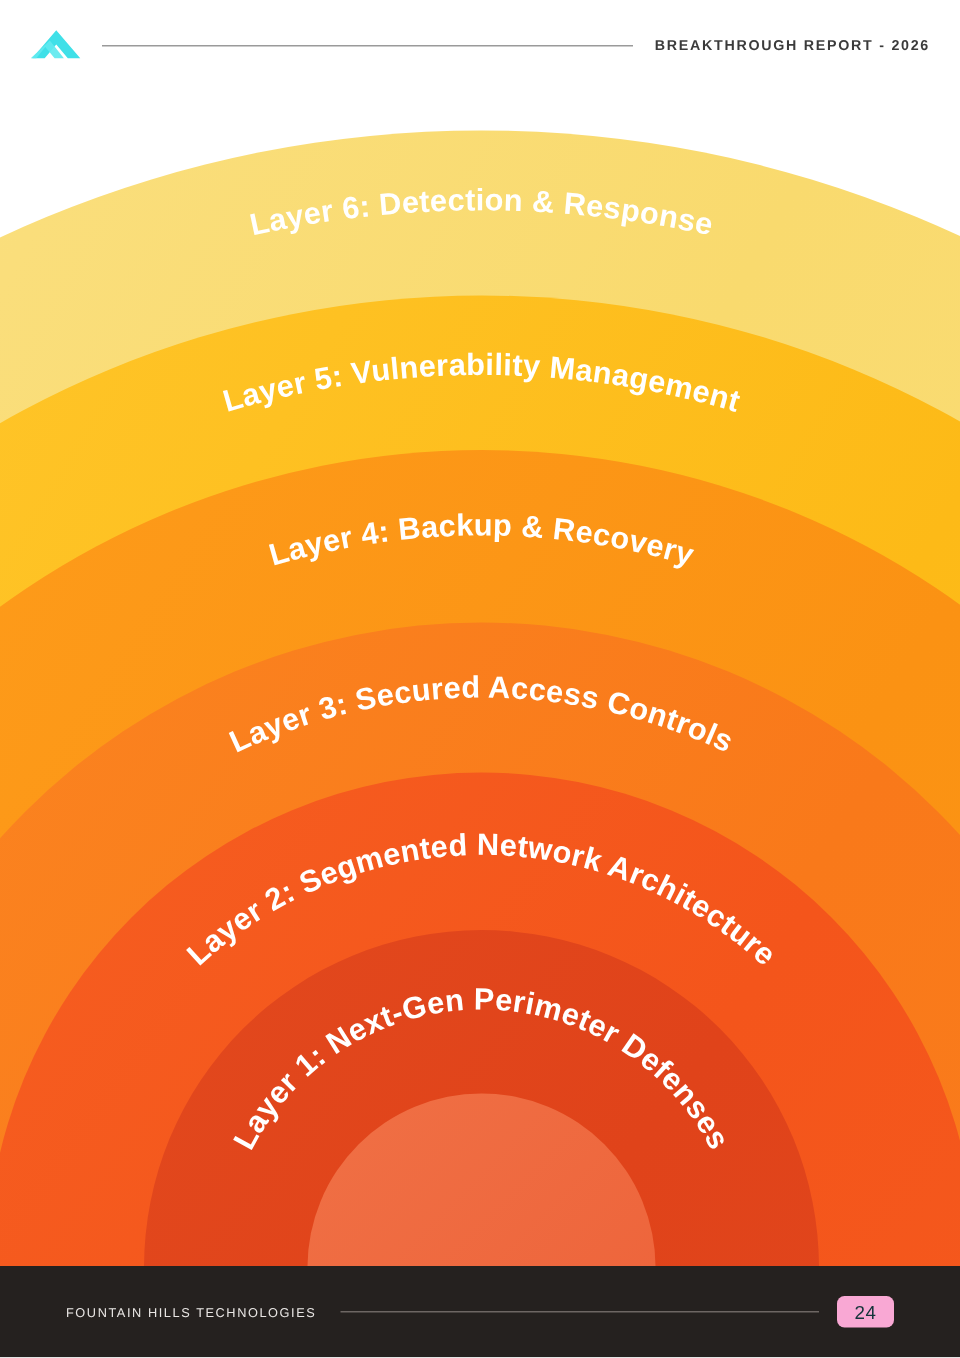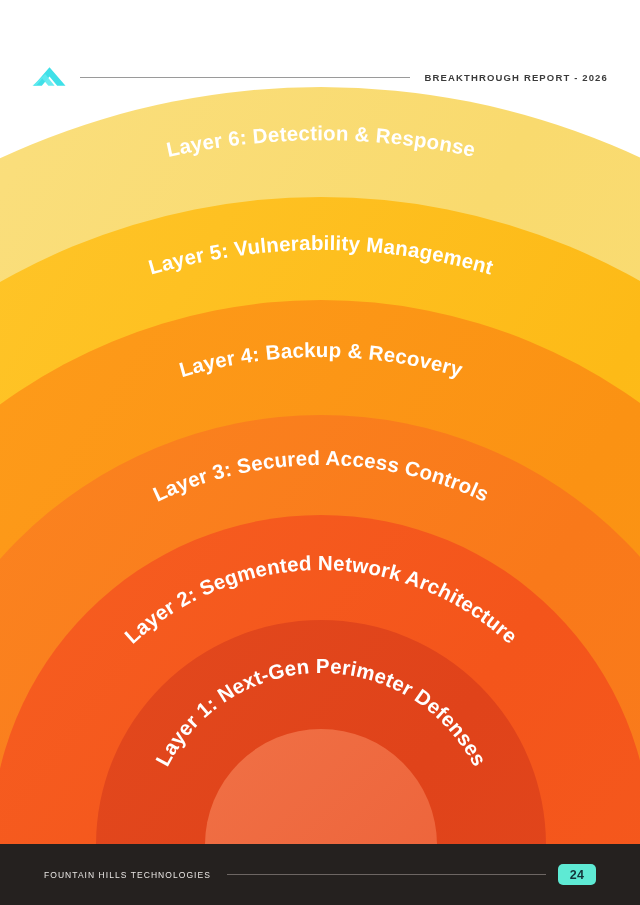--- a/index.html
+++ b/index.html
@@ -26,24 +26,23 @@
 
   
   .header {
     position: absolute;
     top: 0;
     left: 0;
     width: 640px;
     height: 60px;
     display: flex;
     align-items: center;
-    padding: 0 32px;
+    padding: 0 20px;
     box-sizing: border-box;
     z-index: 5;
-    margin-top: 47px;
   }
   .logo {
     width: 36px;
     height: 26px;
     flex: 0 0 auto;
     display: block;
   }
   .header-rule {
     flex: 1 1 auto;
     height: 1px;
@@ -105,24 +104,24 @@
     flex: 1 1 auto;
     height: 1px;
     background: #6d6663;
     margin: 0 12px 0 16px;
   }
   .page-badge {
     flex: 0 0 auto;
     min-width: 38px;
     height: 21px;
     border-radius: 5px;
-    background: #5eead4;
+    background: #f9a8d4;
     color: #14343a;
     font-size: 12.5px;
-    font-weight: 700;
+    font-weight: 400;
     letter-spacing: 0.4px;
     display: flex;
     align-items: center;
     justify-content: center;
   }
 </style>
 </head>
 <body>
 
 <div class="page">

